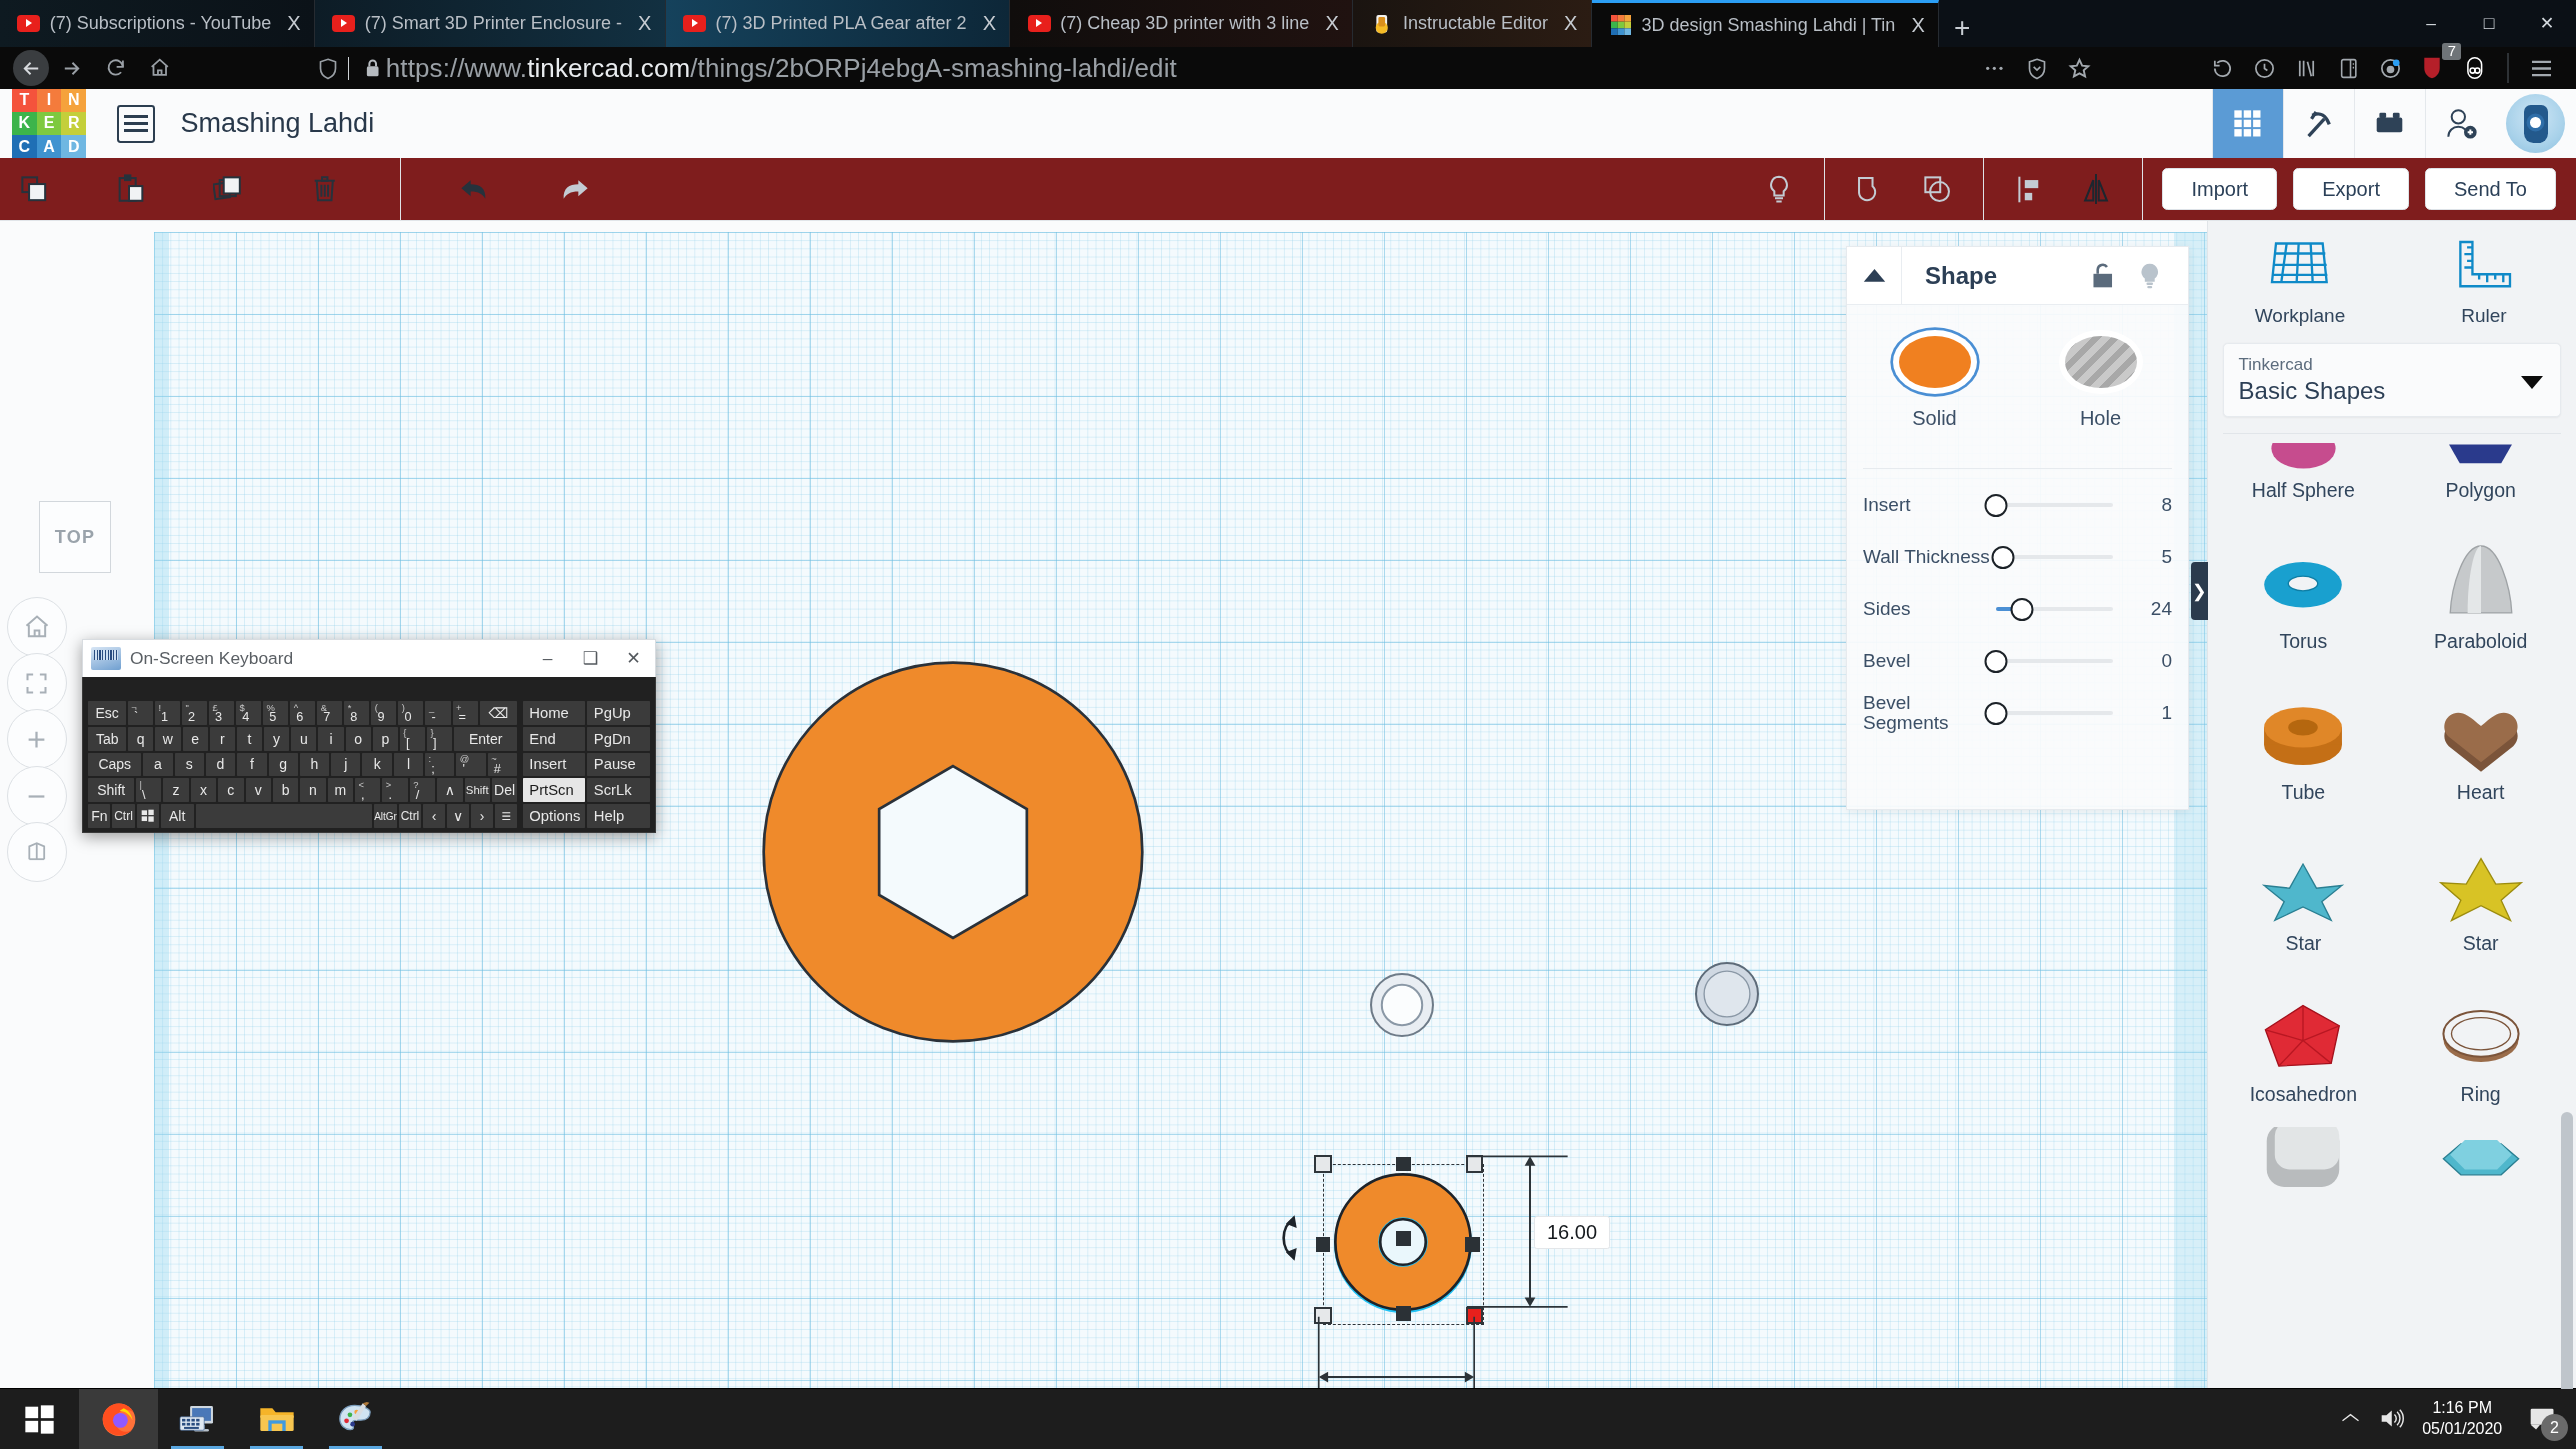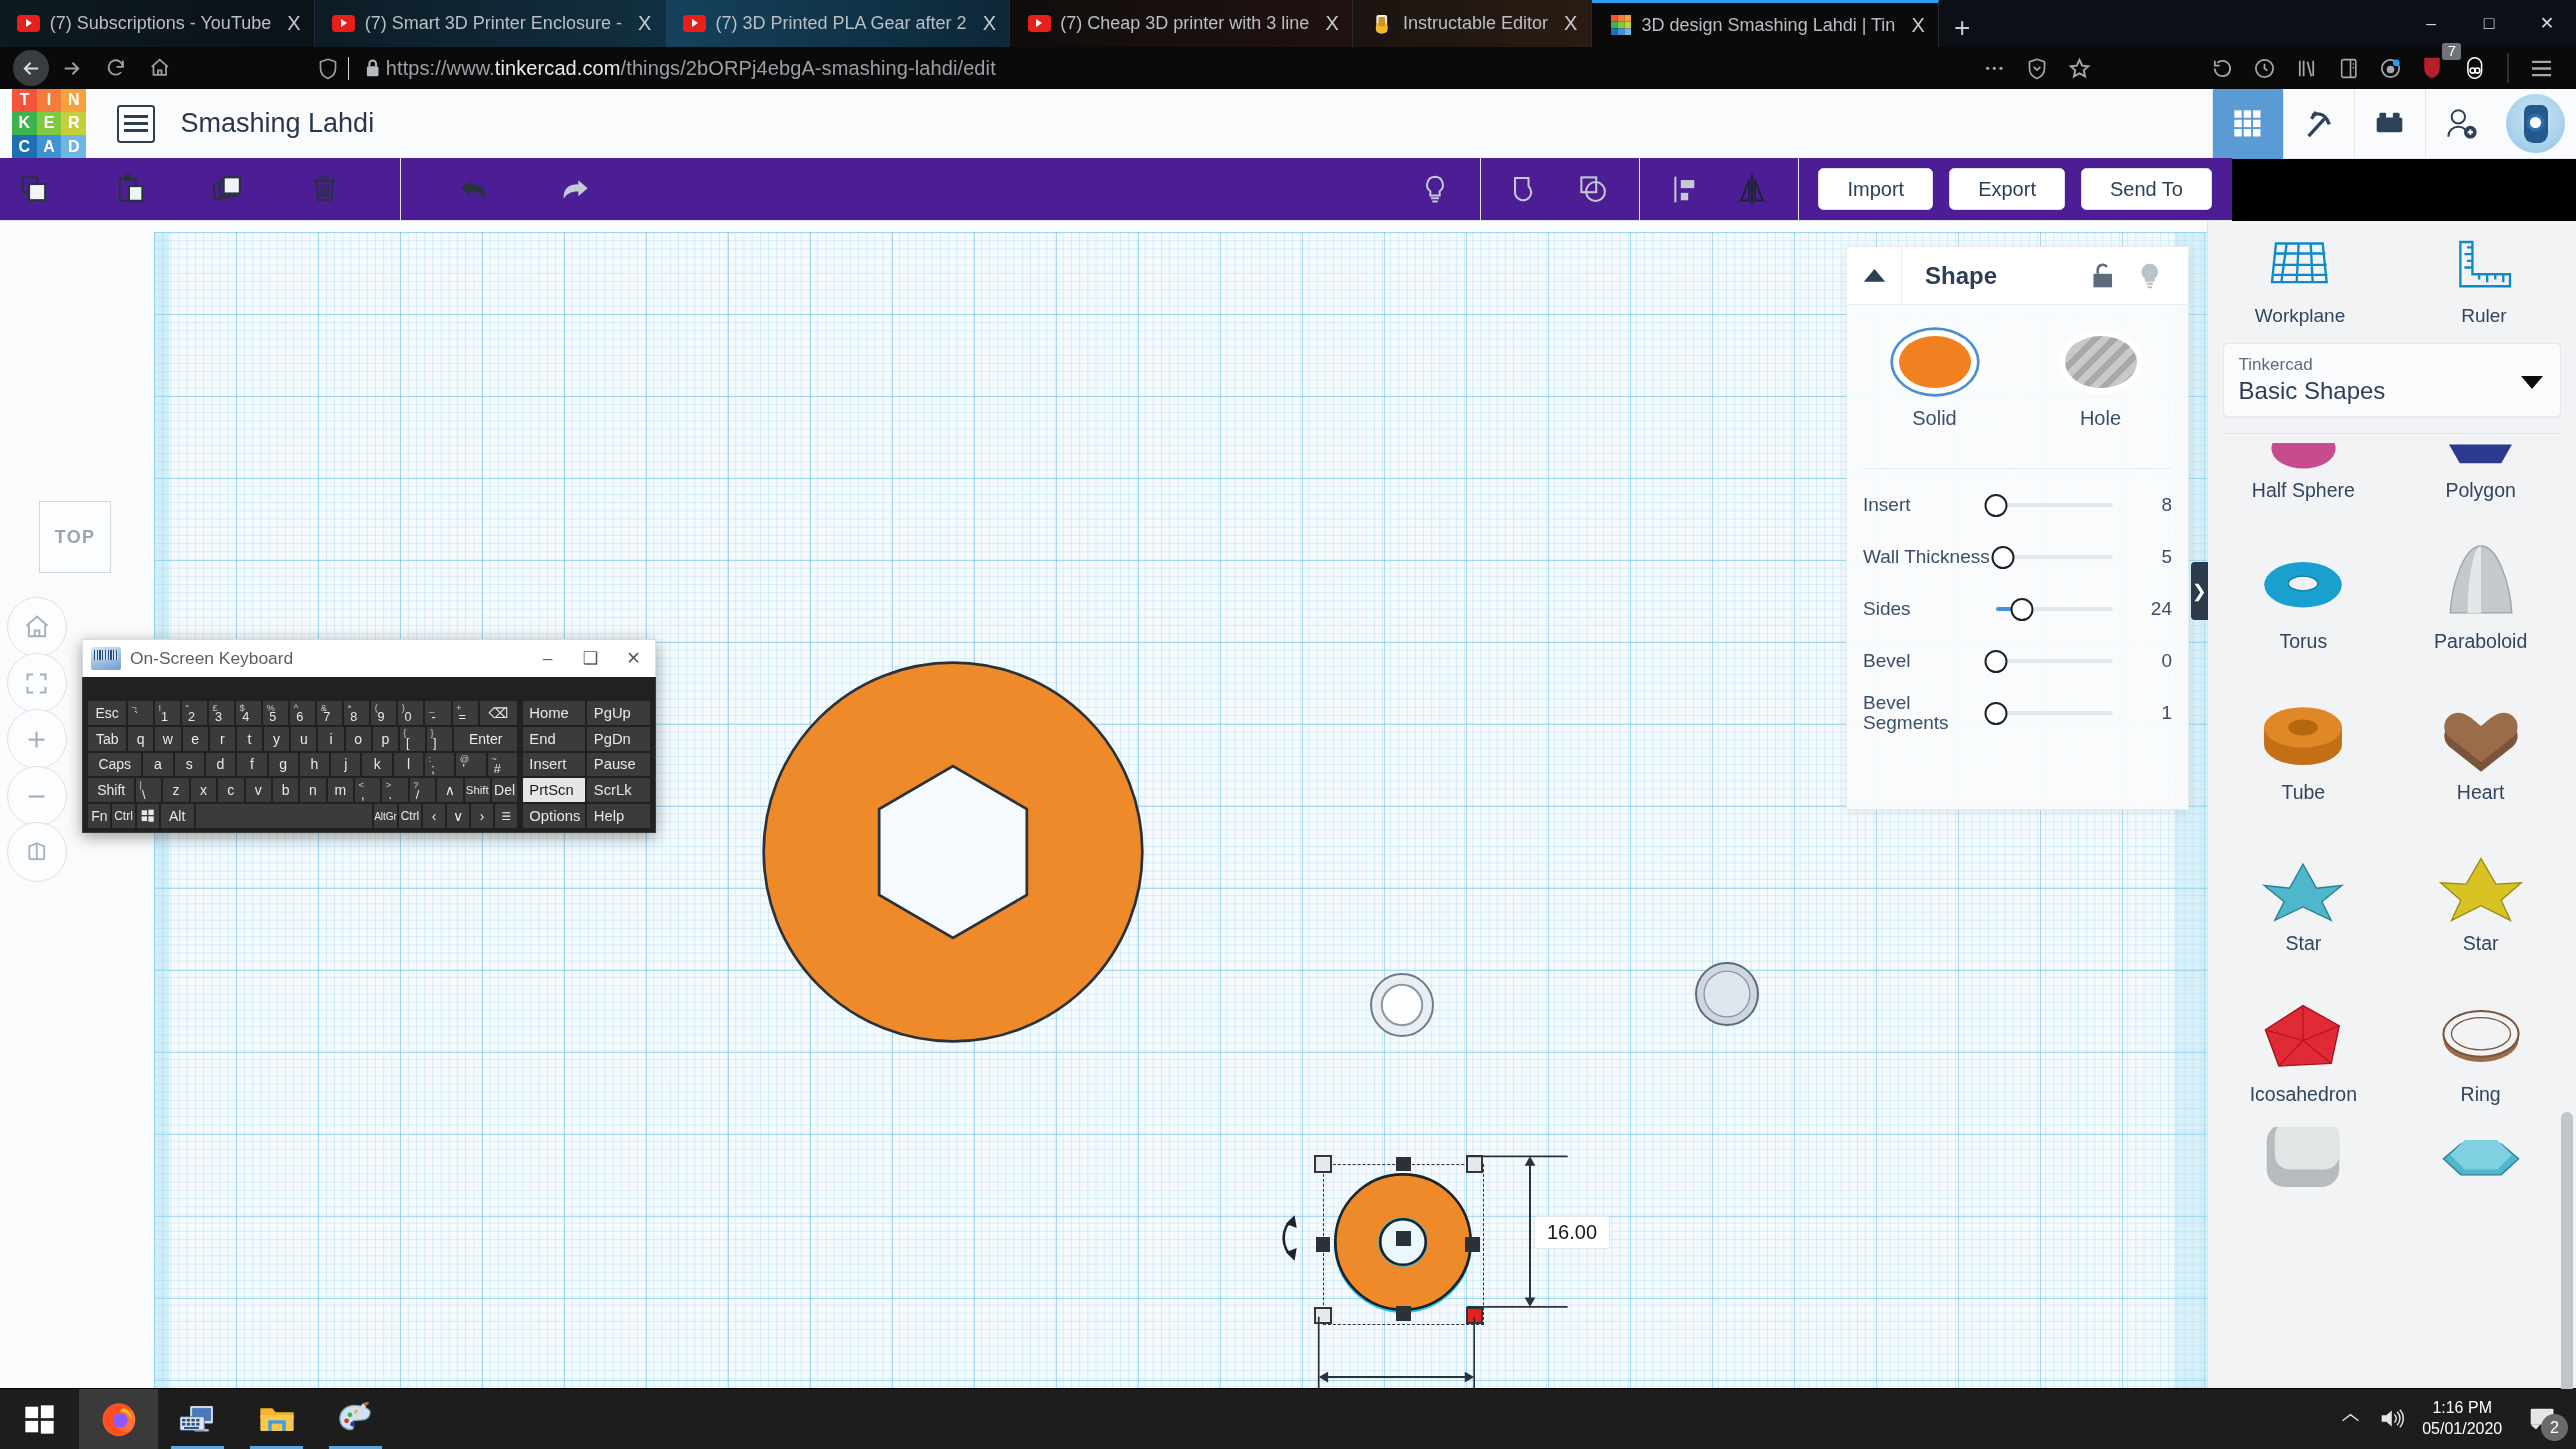--- a/index.html
+++ b/index.html
@@ -33,21 +33,21 @@
   .browser-navbar { position:absolute; left:0; top:47px; width:2576px; height:42px;
       background:#0a0a0a; display:flex; align-items:center; padding:0 13.4px; gap:0; }
   .nav-btn { width:44px; height:35px; display:flex; align-items:center; justify-content:center;
              color:#9aa0a6; }
   .nav-btn.back { background:#3a3d40; border-radius:50%; width:36px; height:36px; color:#d7dade; }
   .urlbar { position:relative; margin-left:129px; flex:1 1 auto; height:35px; display:flex;
             align-items:center; gap:0; }
   .url-shield { width:35px; display:flex; justify-content:center; color:#9aa0a6; }
   .url-sep { width:1.3px; height:23px; background:#cfd3d7; margin:0 9.4px 0 2.7px; }
   .url-lock { width:27px; display:flex; justify-content:center; color:#b6bbc0; }
-  .url-text { font-size:20px; color:#9aa0a6; letter-spacing:0.1px; white-space:nowrap; }
+  .url-text { font-size:26px; color:#9aa0a6; letter-spacing:0.1px; white-space:nowrap; }
   .url-text b { color:#e9ecef; font-weight:400; }
   .nav-right { display:flex; align-items:center; gap:0; }
   .nav-ic { width:42px; height:35px; display:flex; align-items:center; justify-content:center;
             color:#a3a9af; }
   .nav-gap { width:101px; }
   .pocket-wrap { position:relative; }
   .pocket-badge { position:absolute; top:-8px; right:-8px; background:#6f7478; color:#fff;
                   font-size:14.8px; border-radius:2.7px; padding:0.7px 5.4px; }
   .vert-sep { width:1.3px; height:29.5px; background:#2e3236; margin:0 12px; }
 
@@ -68,21 +68,21 @@
   .tc-hbtn.sel { background:#5b9bd5; color:#fff; }
   .avatar { width:59px; height:59px; border-radius:50%; margin:0 10.7px;
             background:radial-gradient(circle at 50% 40%, #cfe6f5 0%, #a9d2ea 60%, #8cc0e0 100%);
             position:relative; overflow:hidden; }
   .avatar:before { content:""; position:absolute; left:17.4px; top:10.7px; width:24px; height:38px;
     background:#23598c; border-radius:6.7px 6.7px 9.4px 9.4px; }
   .avatar:after { content:""; position:absolute; left:24px; top:23px; width:10.7px; height:10.7px;
     background:#fff; border-radius:50%; box-shadow:0 0 0 3.4px #2f6ea8; }
 
   
-  .tc-toolbar { position:absolute; left:0; top:158px; width:2232px; height:63px; background:#4c1d95;
+  .tc-toolbar { position:absolute; left:0; top:158px; width:2576px; height:63px; background:#7f1d1d;
                 display:flex; align-items:center; border-bottom:0.7px solid #e1e5e9;gap:30px; }
   .tb-ic { width:67px; height:63px; display:flex; align-items:center; justify-content:center; color:#26323c; }
   .tb-ic.dim { color:#c3cbd3; }
   .tb-sep { width:0.7px; height:63px; background:#dfe3e7; margin:0 12px; }
   .tb-right { margin-left:auto; display:flex; align-items:center; height:63px; }
   .tb-btn { height:42px; padding:0 28px; margin:0 8px; border:0.7px solid #dde2e7; border-radius:5.4px;
             background:#fff; color:#2b4058; font-size:20px; display:flex; align-items:center; }
 
   
   .canvas { position:absolute; left:0; top:221px; width:2207px; height:1167px; background:#fafbfc;

